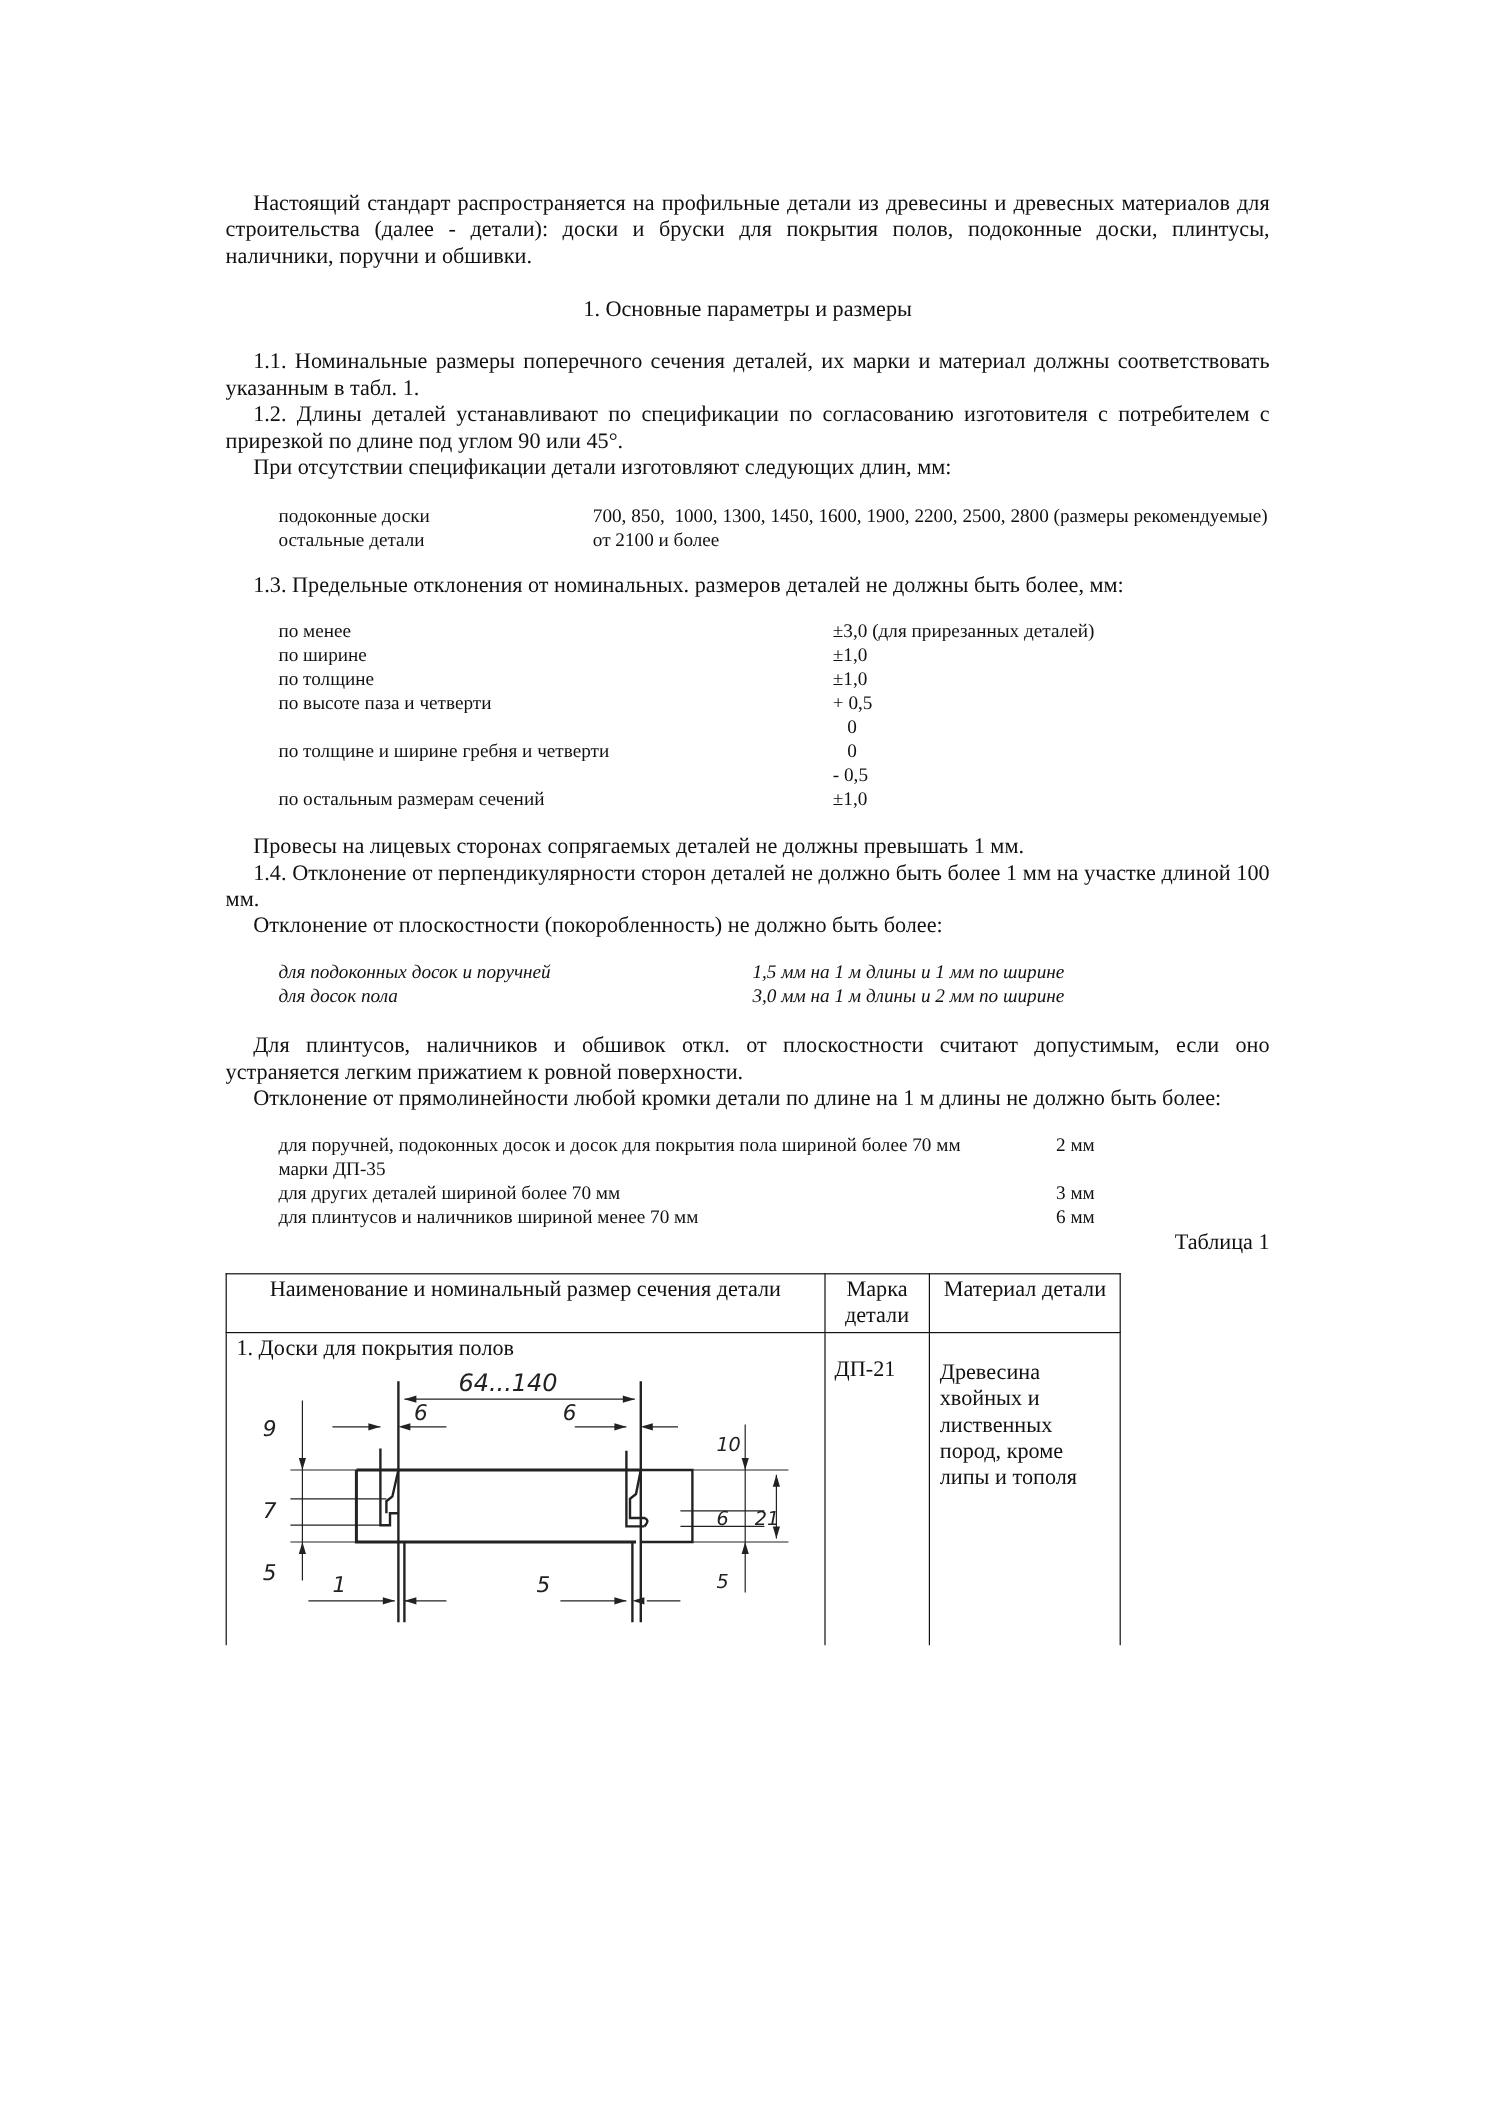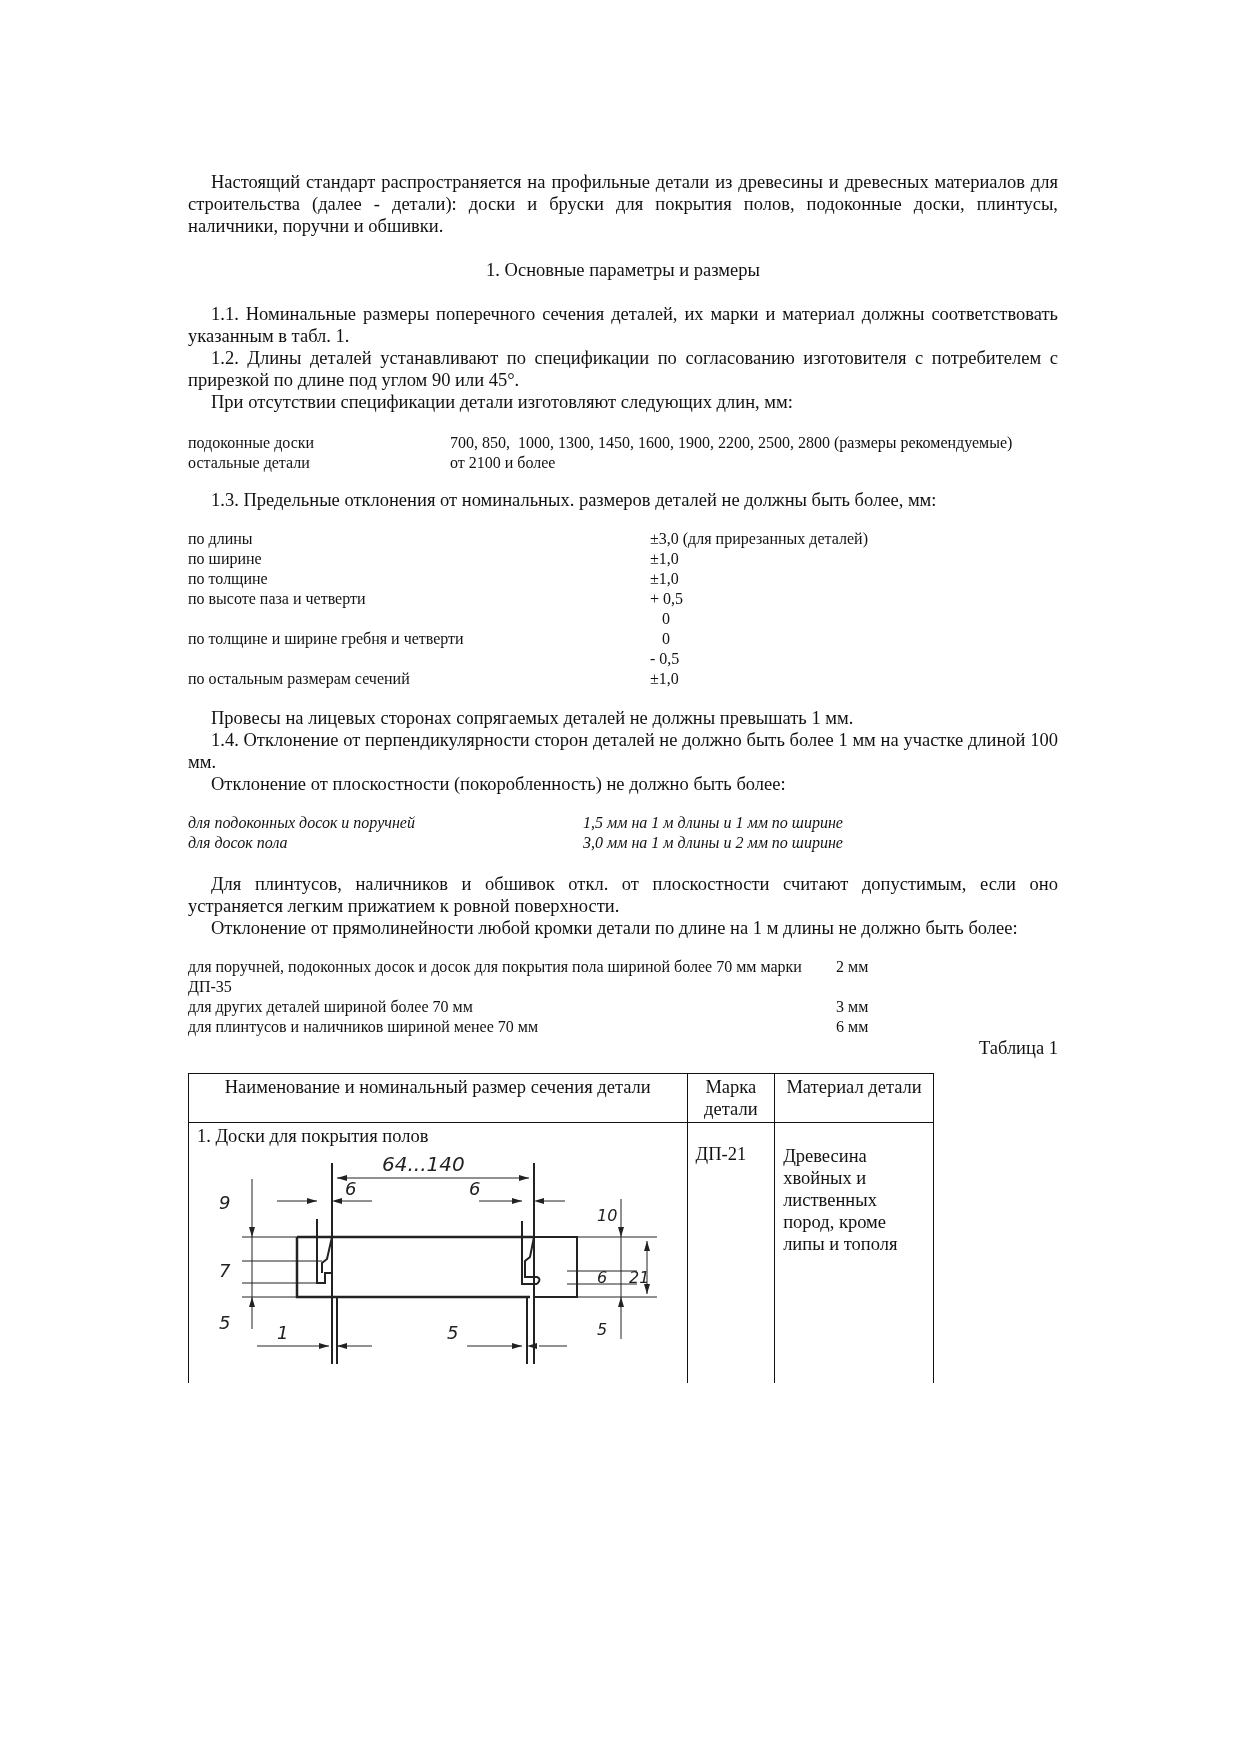--- a/index.html
+++ b/index.html
@@ -1,23 +1,23 @@
 <!DOCTYPE html>
 <html><head>
   <meta charset="utf-8">
   <style>
     html, body { margin: 0; padding: 0; background: #ffffff; }
     body { width: 1240px; height: 1755px; position: relative; overflow: hidden;
            font-family: "Liberation Serif", "DejaVu Serif", serif; color: #111; }
-    .page { position: absolute; left: 188px; top: 171px; width: 870px; }
+    .page { position: absolute; left: 188px; top: 159px; width: 870px; }
     .p { font-size: 18.5px; line-height: 22px; text-align: justify; margin: 0; text-indent: 23px; }
     .h { font-size: 18.5px; line-height: 22px; font-weight: normal; text-align: center; margin: 0; }
     .gap { height: 22px; }
     .kv { font-size: 16px; line-height: 20px; display: grid; margin: 0; }
-    .kv > div { white-space: pre-wrap; }
+    .kv > div { white-space: pre-wrap; margin-left: 44px; }
     .kv-lengths { grid-template-columns: 262px 1fr; }
     .kv-dev { grid-template-columns: 462px 1fr; }
     .kv-flat { grid-template-columns: 395px 1fr; font-style: italic; }
     .kv-straight { grid-template-columns: 648px 1fr; }
     .caption { font-size: 18.5px; line-height: 22px; text-align: right; margin: 0; }
     table.t1 { border-collapse: collapse; width: 746px; margin-top: 14px; font-size: 18.5px; }
     table.t1 th, table.t1 td { border: 1.5px solid #111; vertical-align: top; padding: 2px 8px; font-weight: normal; line-height: 22px; }
     table.t1 th { text-align: center; }
     table.t1 .c1 { width: 512px; }
     table.t1 .c2 { width: 95px; }
@@ -46,21 +46,21 @@
     <div>700, 850,  1000, 1300, 1450, 1600, 1900, 2200, 2500, 2800 (размеры рекомендуемые)</div>
     <div>остальные детали</div>
     <div>от 2100 и более</div>
   </div>
   <div class="gap" style="height:16px"></div>
 
   <p class="p">1.3. Предельные отклонения от номинальных. размеров деталей не должны быть более, мм:</p>
   <div class="gap" style="height:18px"></div>
 
   <div class="kv kv-dev">
-    <div>по длины</div>
+    <div>по менее</div>
     <div>±3,0 (для прирезанных деталей)</div>
     <div>по ширине</div>
     <div>±1,0</div>
     <div>по толщине</div>
     <div>±1,0</div>
     <div>по высоте паза и четверти</div>
     <div>+ 0,5</div>
     <div></div>
     <div>   0</div>
     <div>по толщине и ширине гребня и четверти</div>

